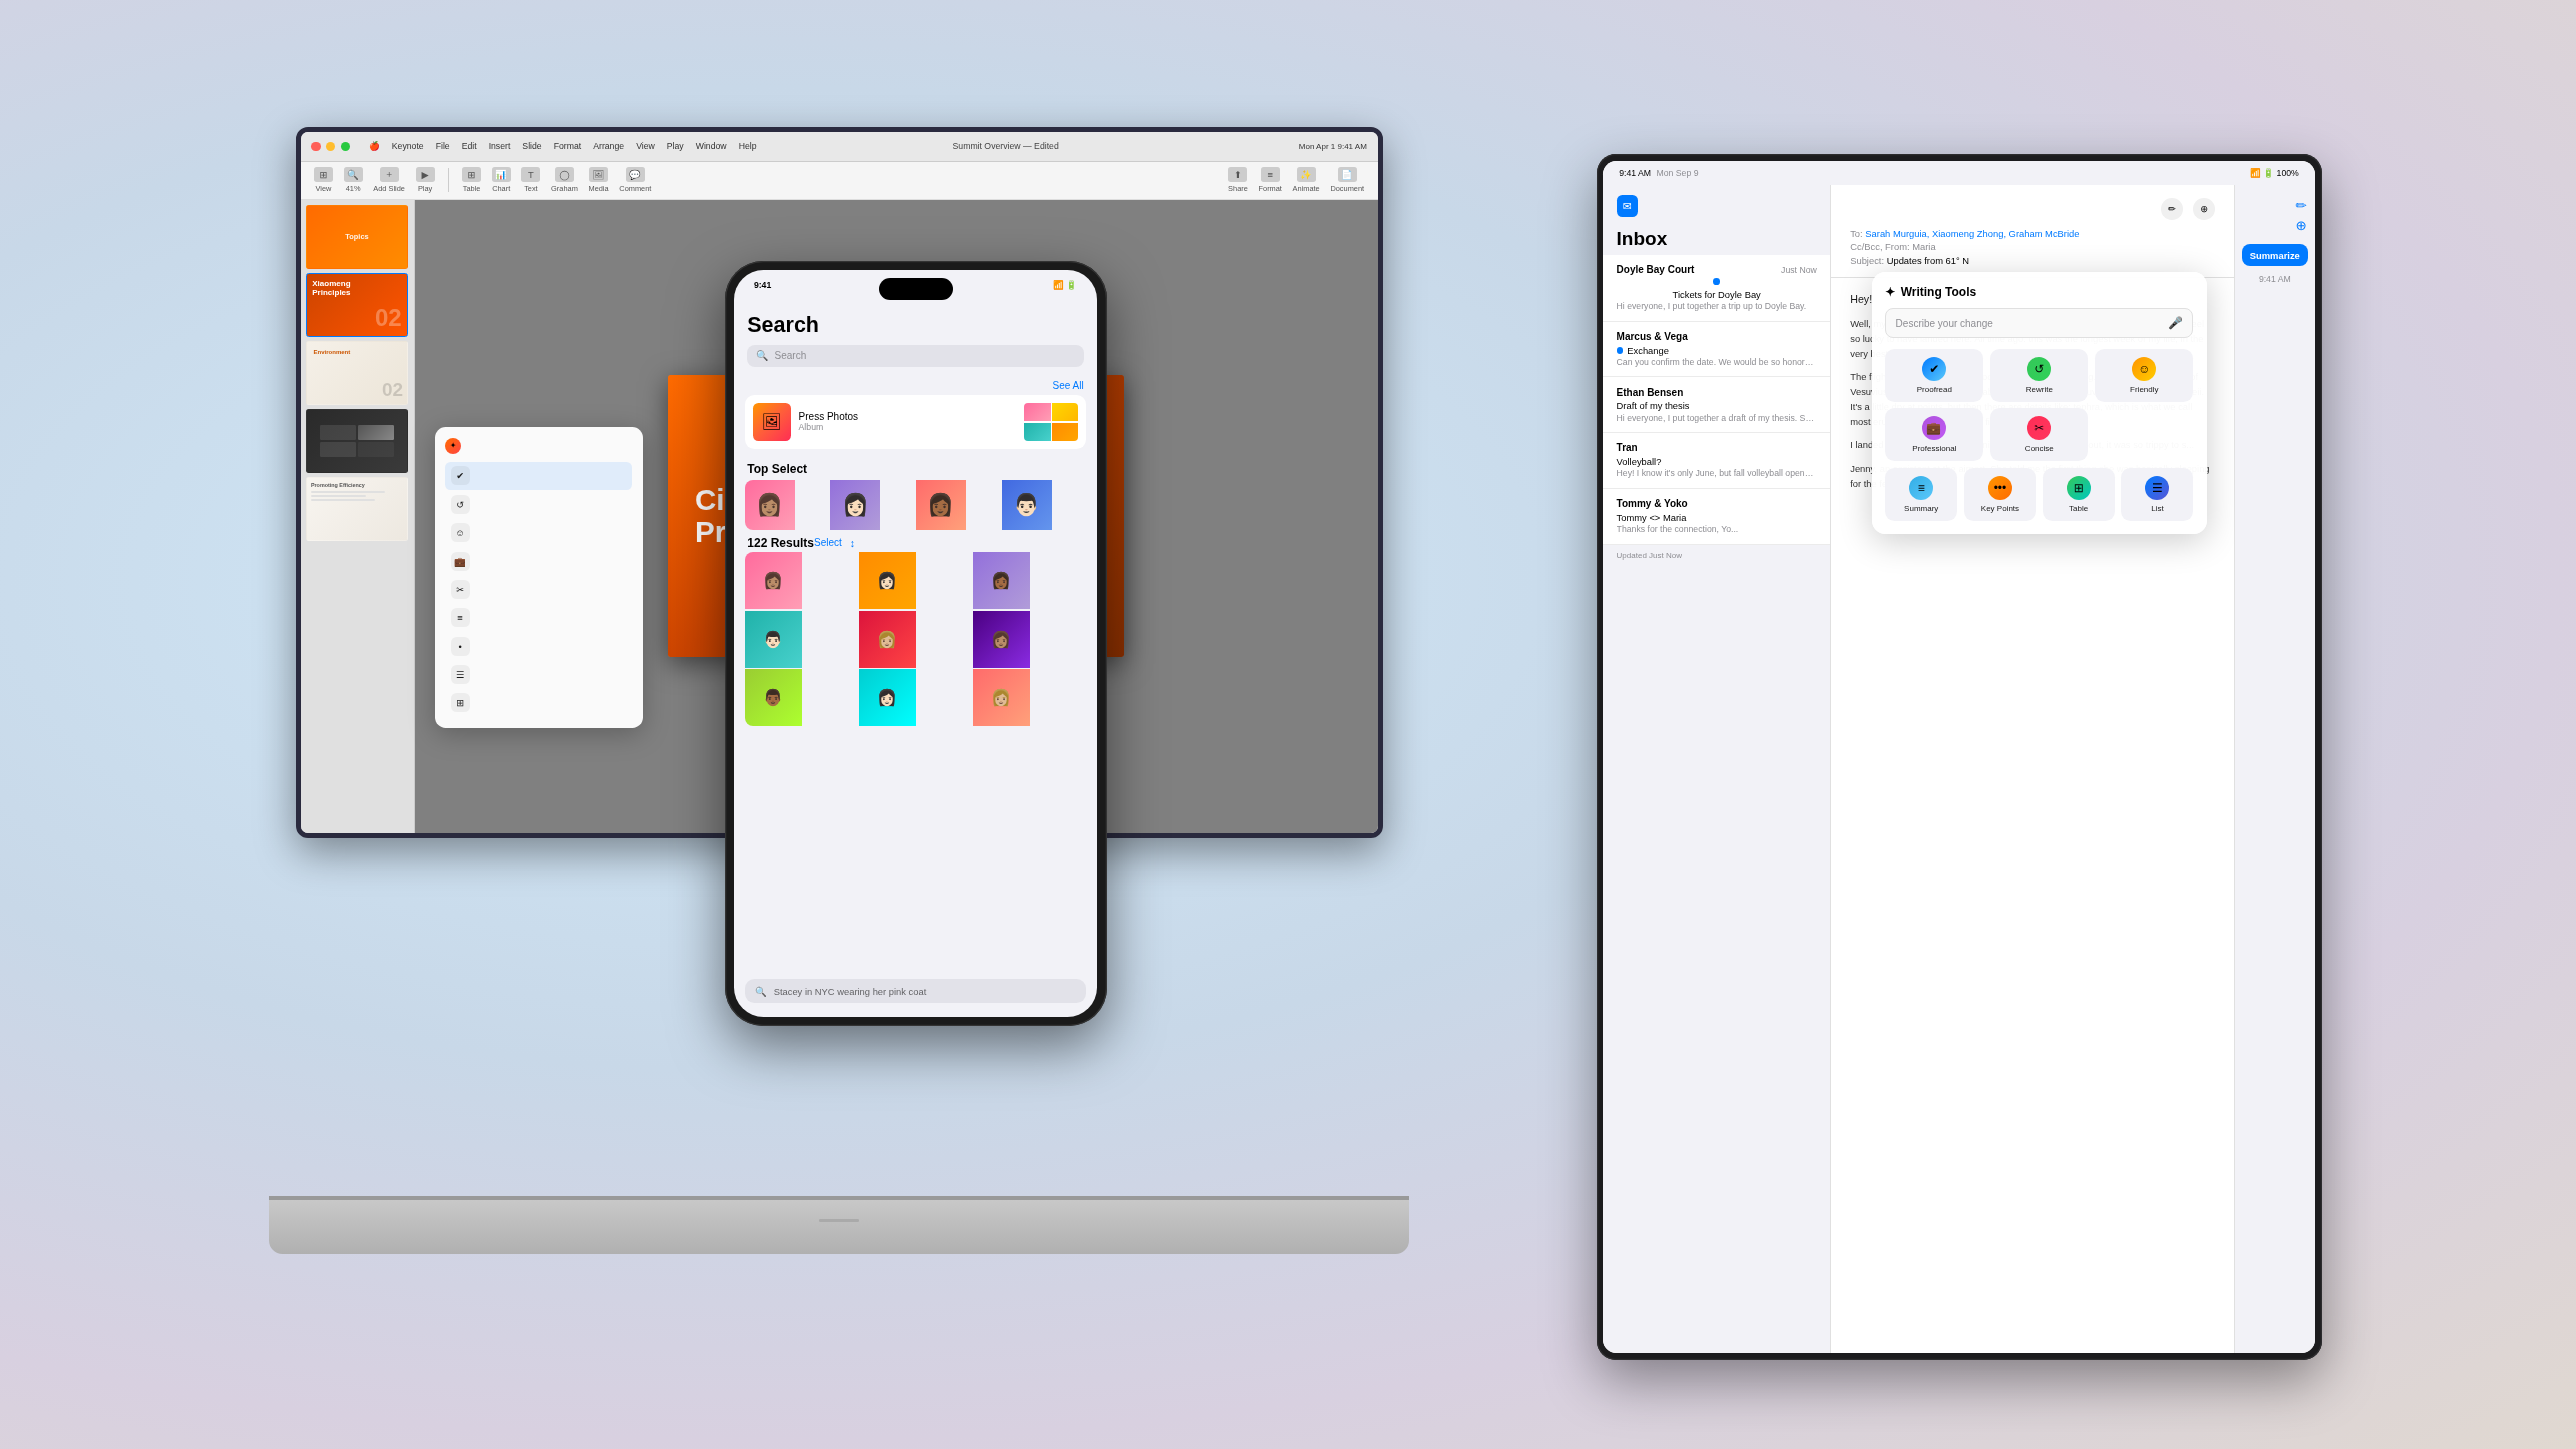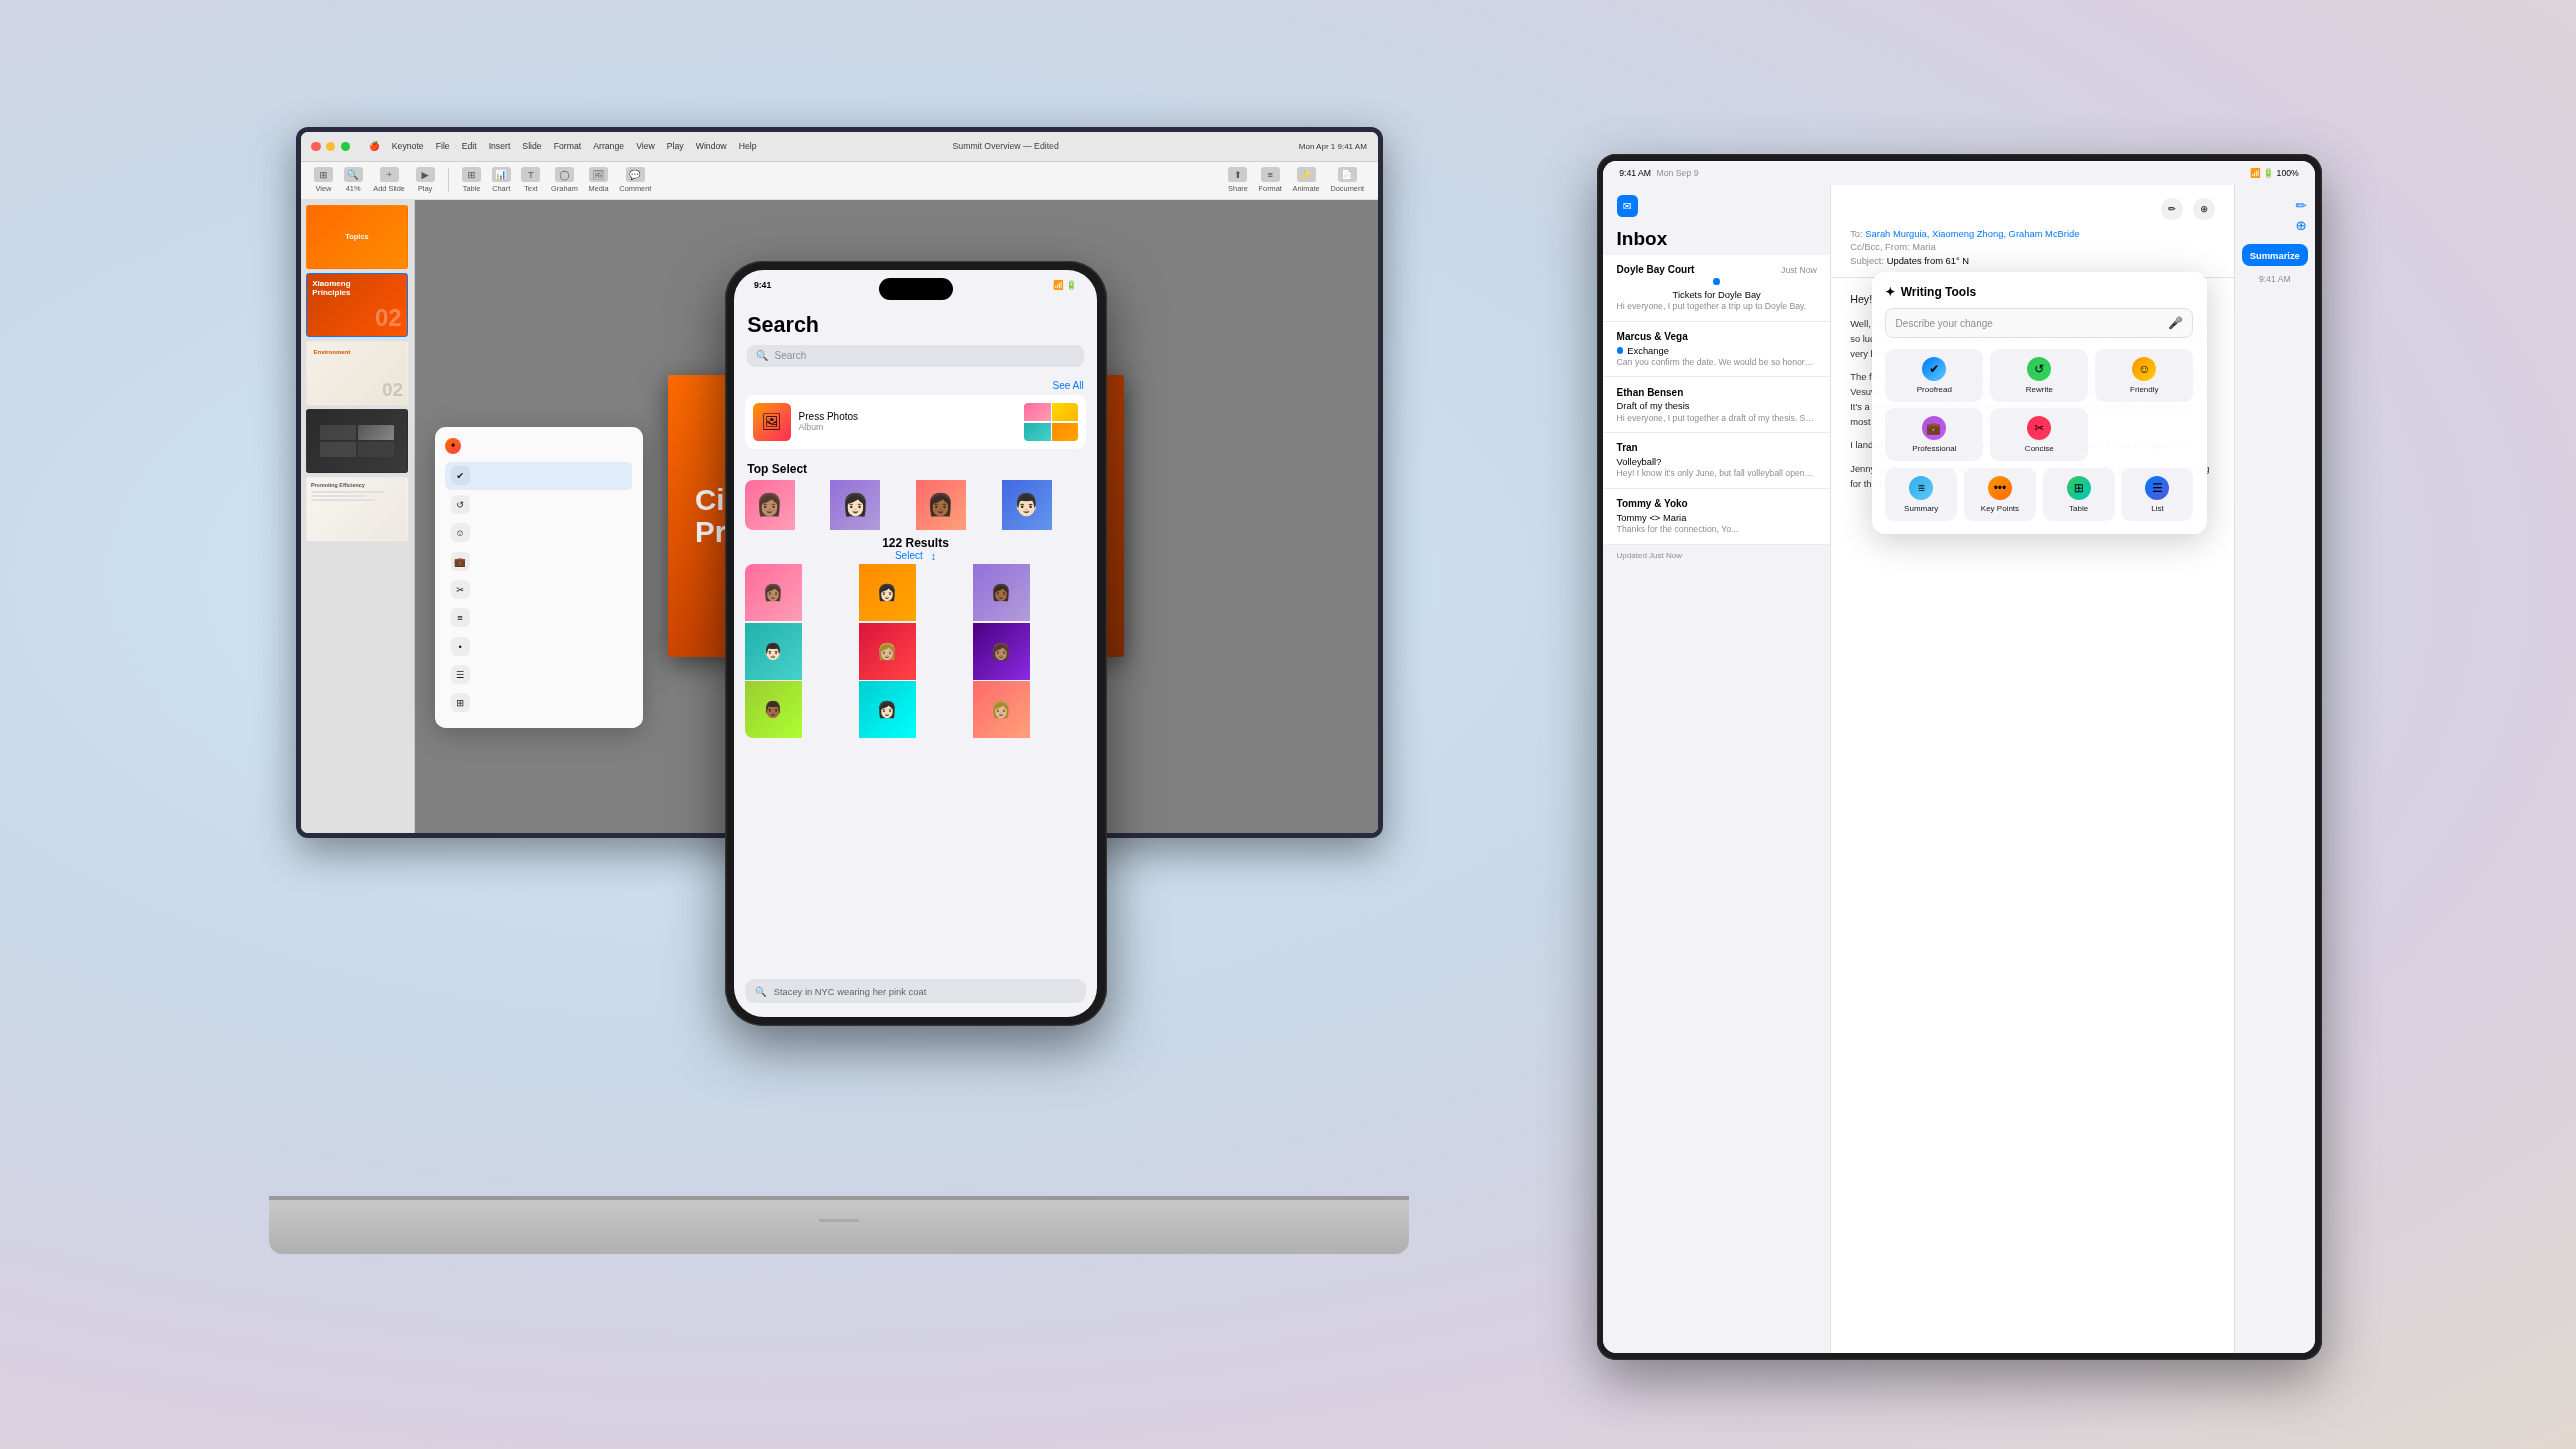--- a/index.html
+++ b/index.html
@@ -444,23 +444,21 @@
     }
 
     .photo-cell {
       aspect-ratio: 1;
       overflow: hidden;
     }
 
     .photos-all-section {
       padding: 5.4px 13.4px 2.7px;
       display: flex;
-      justify-content: space-between;
-      align-items: center;
-      flex-direction: column;
+      align-items: center;
     }
 
     .photo-grid-all {
       display: grid;
       grid-template-columns: repeat(3, 1fr);
       gap: 1.3px;
       margin: 0 10.7px;
       border-radius: 8px;
       overflow: hidden;
     }

